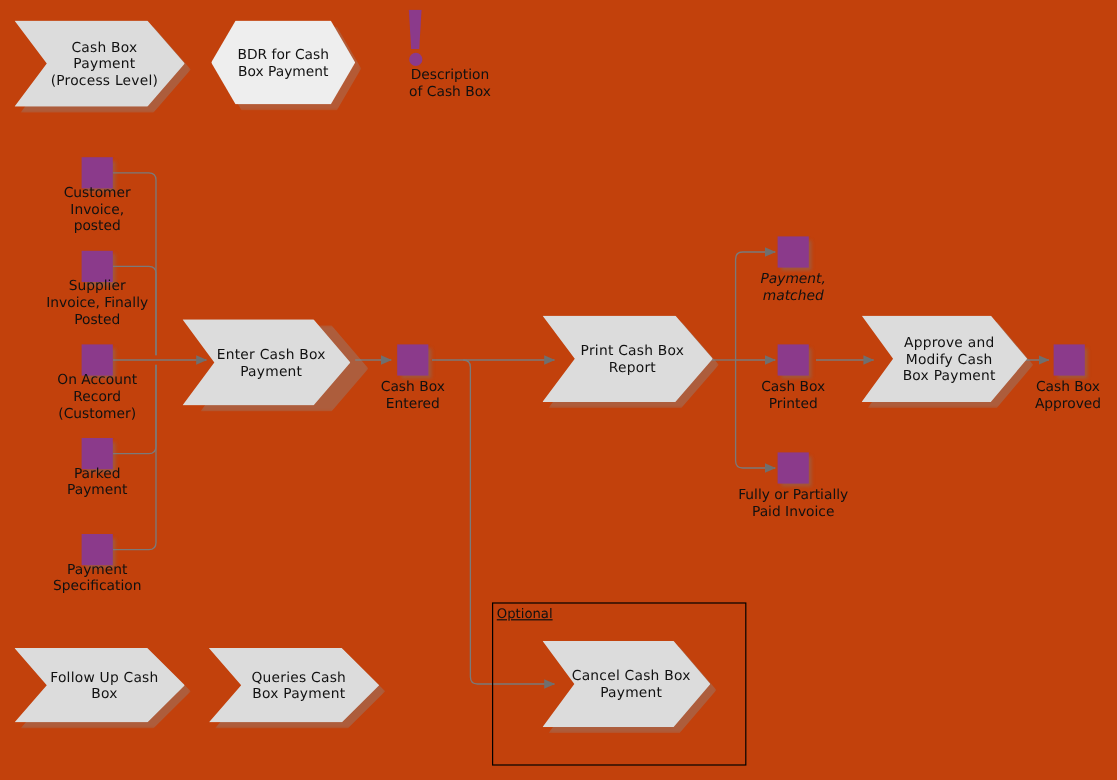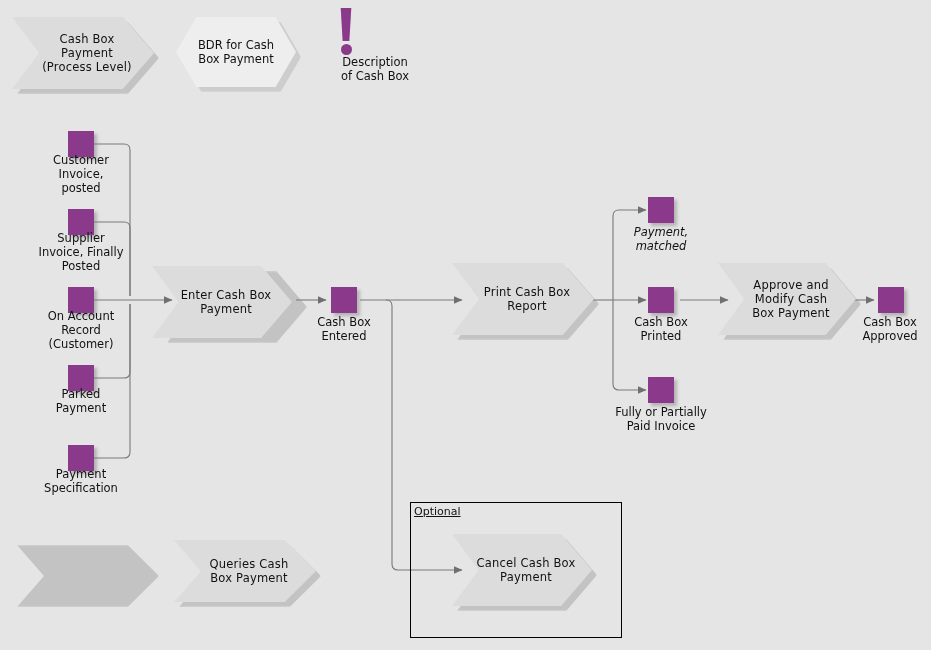--- a/index.html
+++ b/index.html
@@ -8,21 +8,21 @@
     padding: 0;
     background: #ffffff;
   }
   body {
     font-family: "DejaVu Sans", "Liberation Sans", sans-serif;
   }
   #canvas {
     position: relative;
     width: 931px;
     height: 650px;
-    background: #e5e5e5;
+    background: #c2410c;
     overflow: hidden;
   }
   #wires {
     position: absolute;
     left: 0;
     top: 0;
     width: 931px;
     height: 650px;
     pointer-events: none;
   }
@@ -241,20 +241,24 @@
   <div class="frame" style="left:410px; top:502px; width:210px; height:134px;"></div>
   <div class="frame-title" style="left:414px; top:505px;text-decoration:underline;">Optional</div>
 
   <div class="chev-shadow" style="left:457px; top:539px; width:140px; height:72px;"></div>
   <div class="chev" style="left:452px; top:534px; width:140px; height:72px;">
     <span class="lbl">Cancel Cash Box
 Payment</span>
   </div>
 
   <div class="chev-shadow" style="left:17px; top:545px; width:142px; height:62px;"></div>
+  <div class="chev" style="left:12px; top:540px; width:142px; height:62px;">
+    <span class="lbl">Follow Up Cash
+Box</span>
+  </div>
 
   <div class="chev-shadow" style="left:179px; top:545px; width:142px; height:62px;"></div>
   <div class="chev" style="left:174px; top:540px; width:142px; height:62px;">
     <span class="lbl">Queries Cash
 Box Payment</span>
   </div>
 
 </div>
 
 </body></html>

